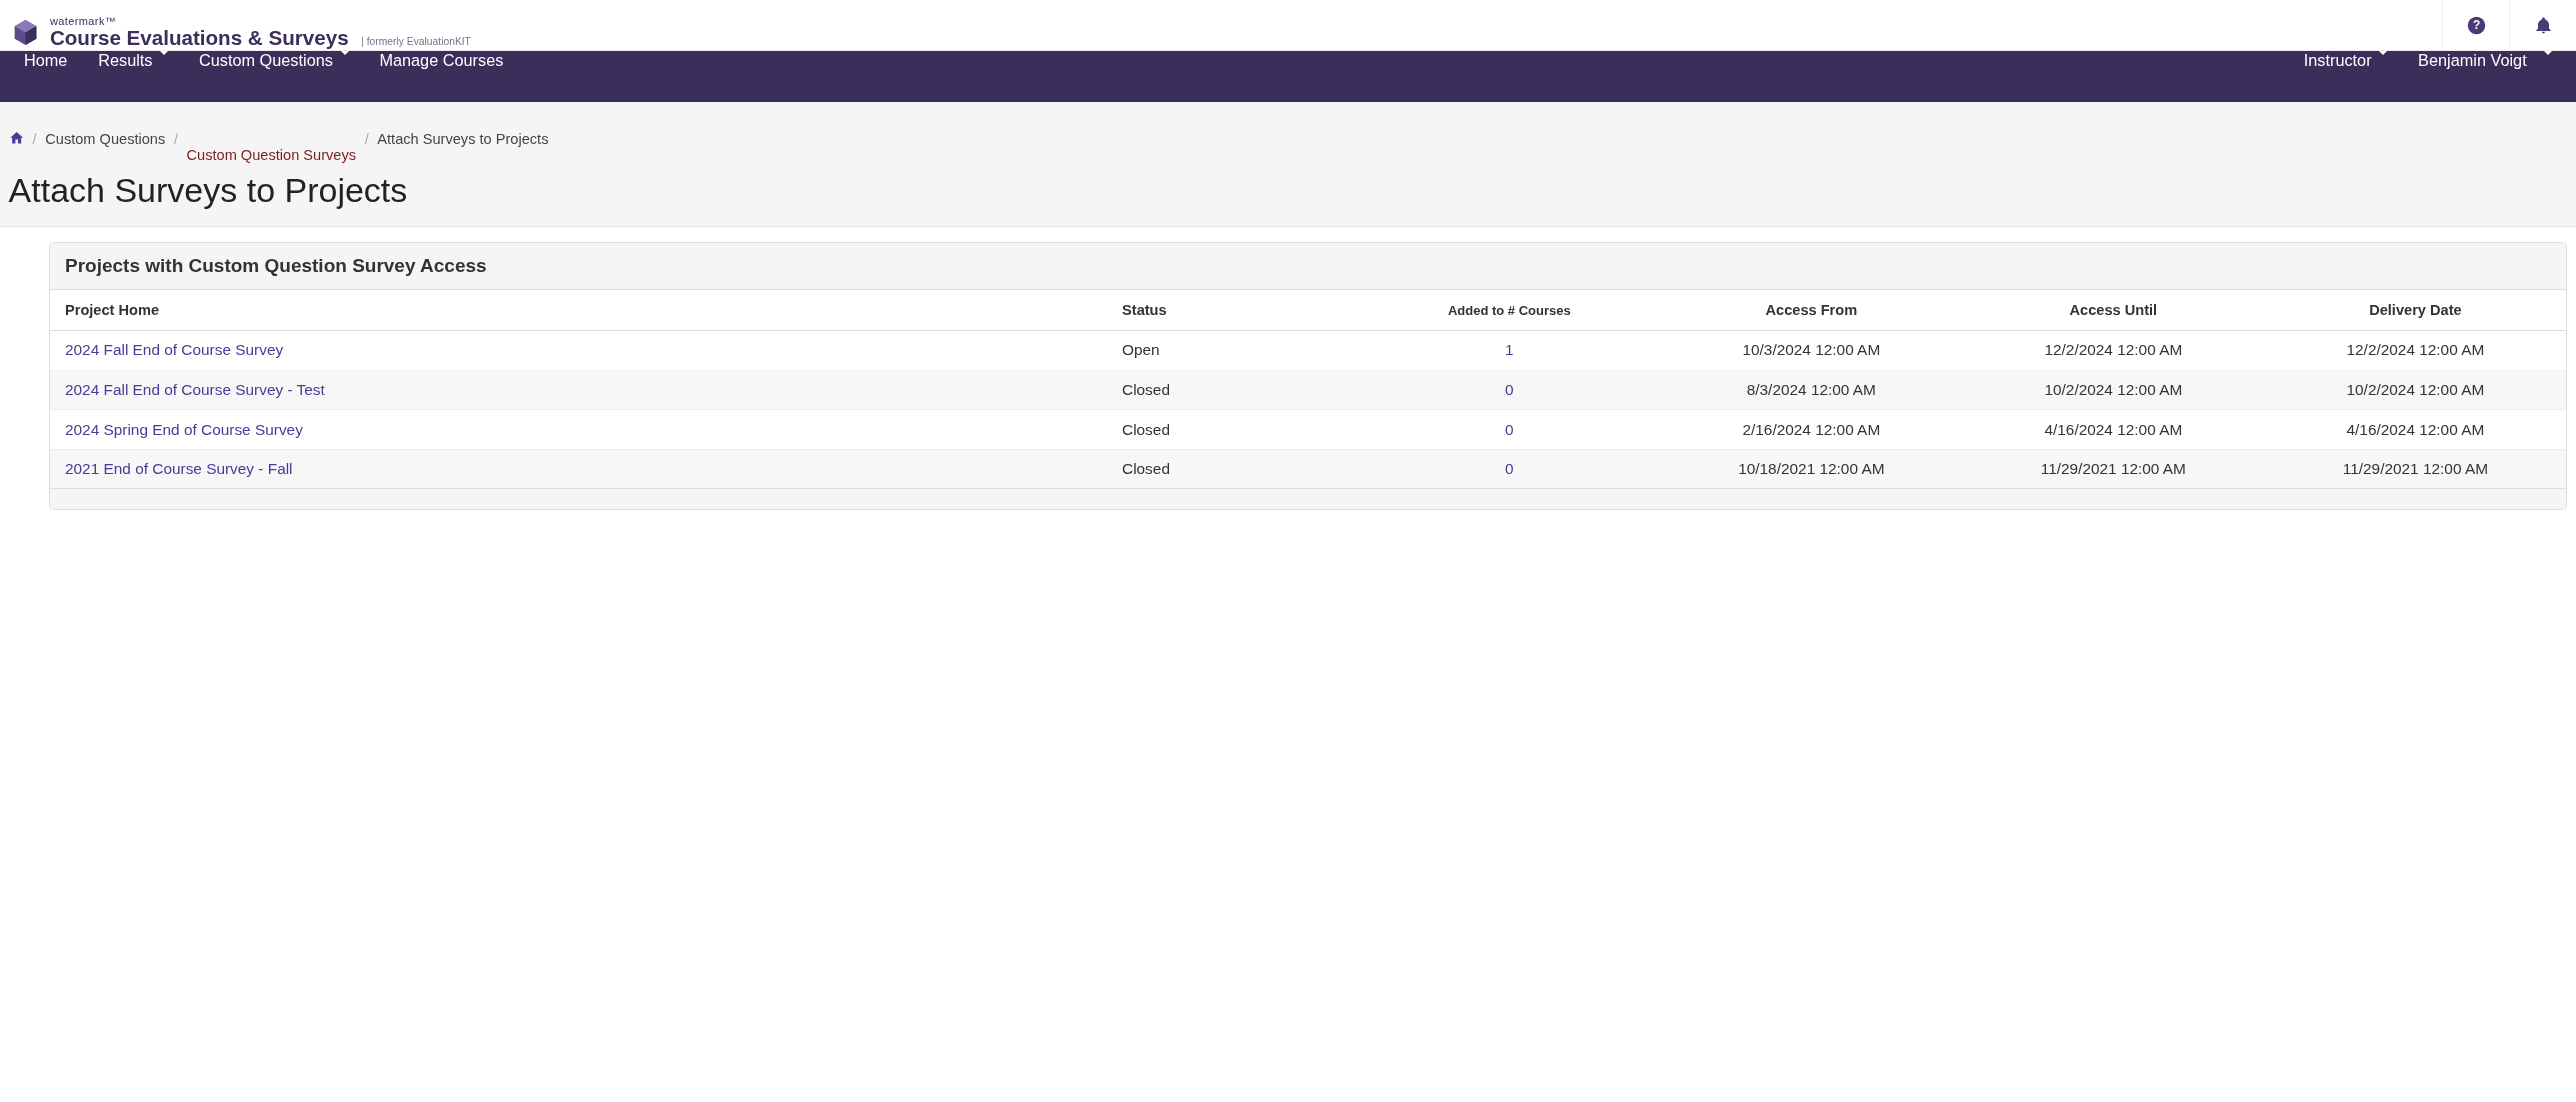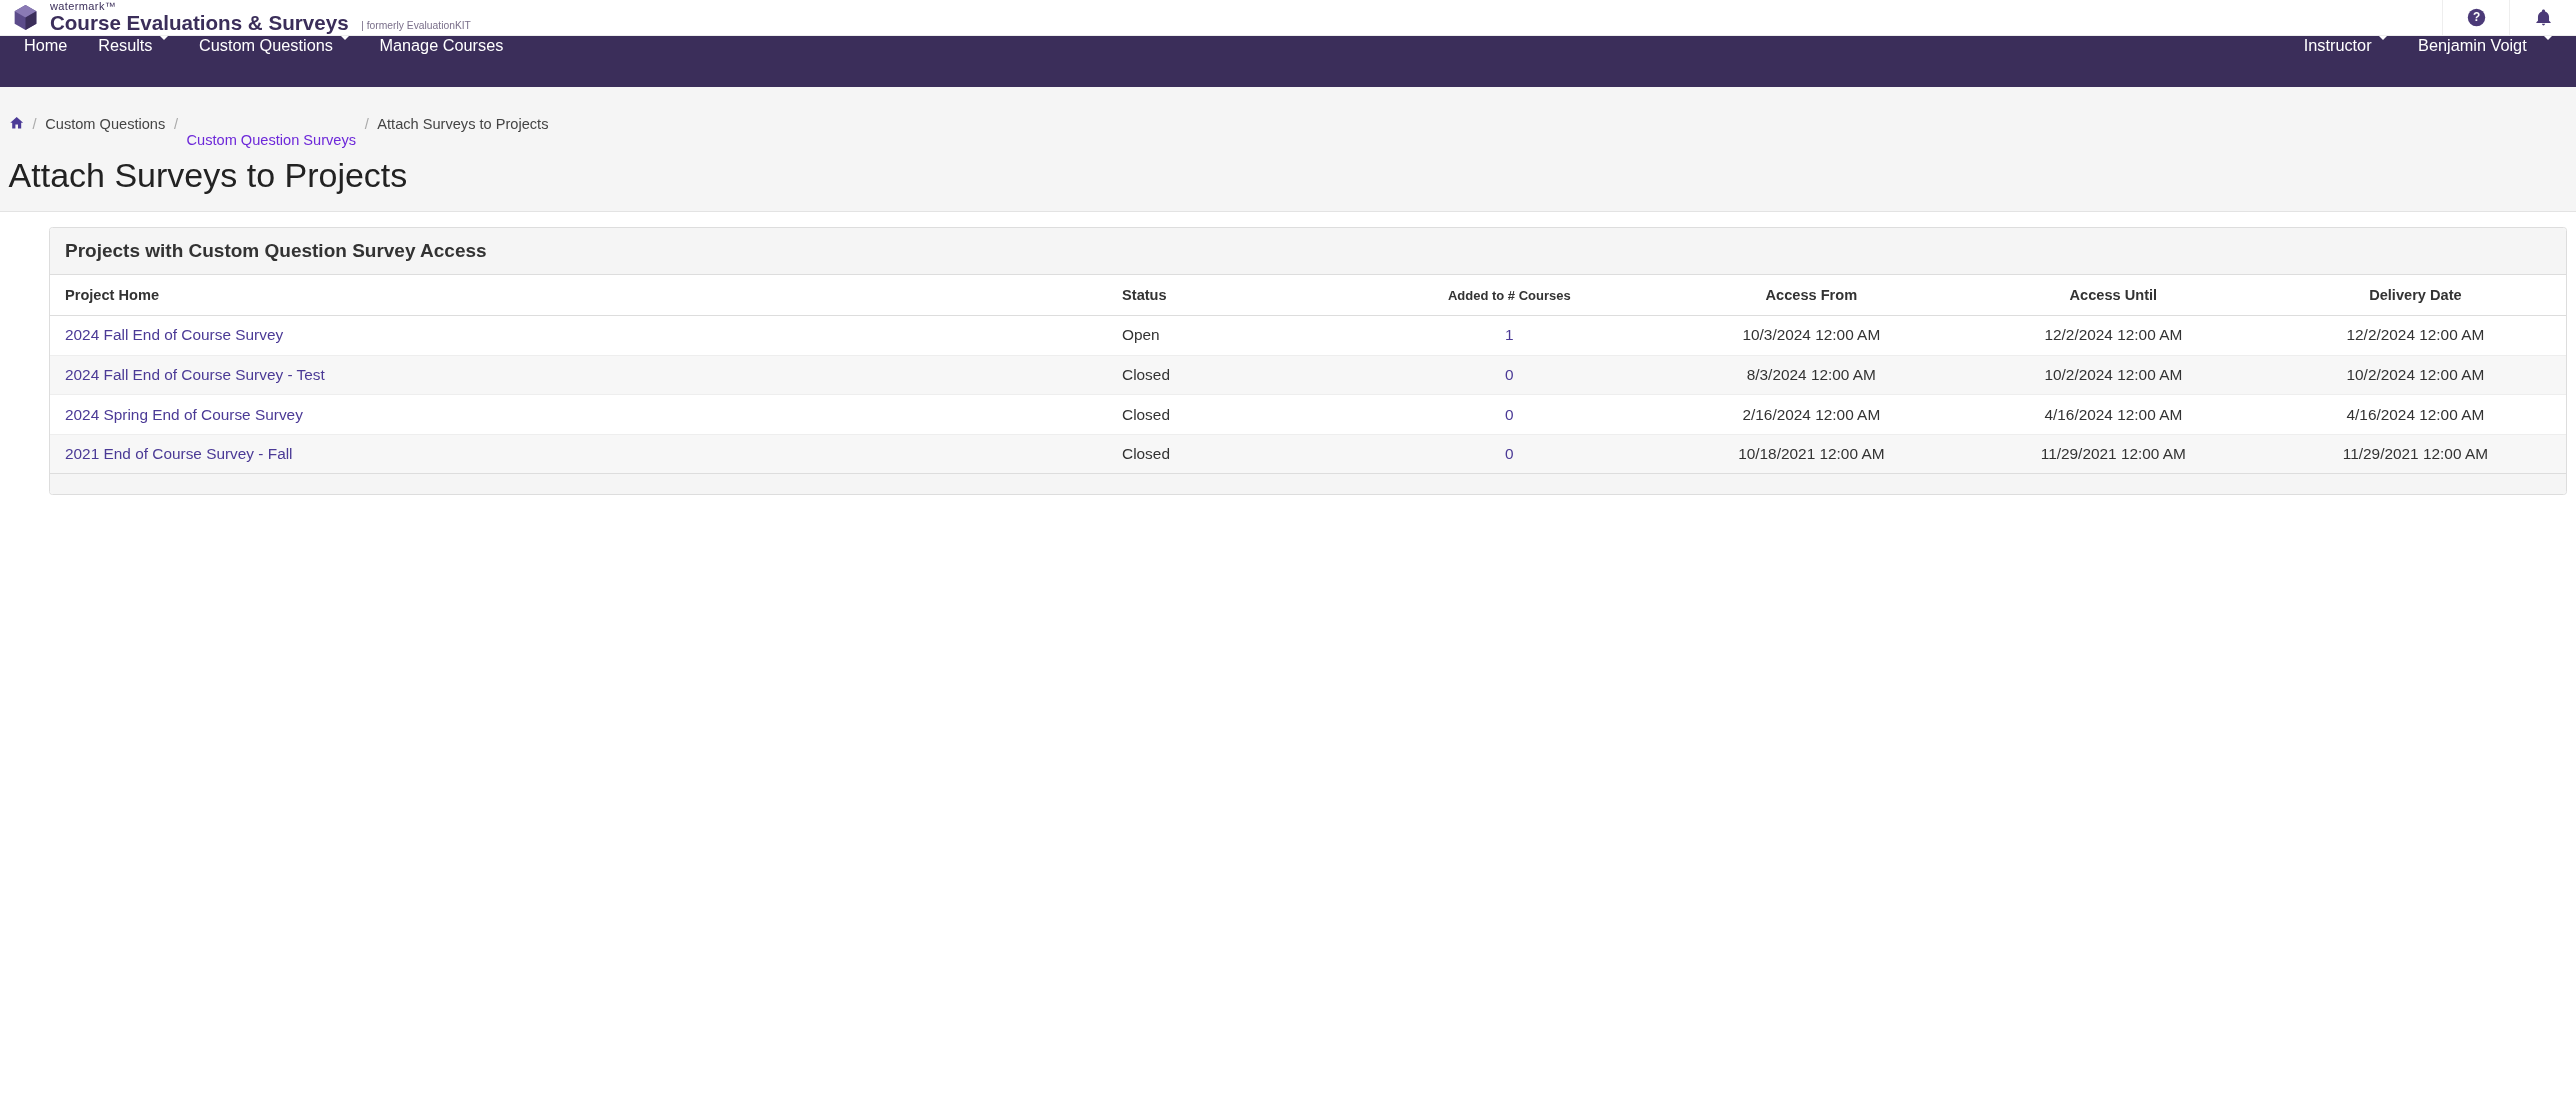--- a/index.html
+++ b/index.html
@@ -4,23 +4,23 @@
   <style>
     * { box-sizing: border-box; margin: 0; padding: 0; }
     body {
       font-family: "Helvetica Neue", Helvetica, Arial, sans-serif;
       font-size: 13.7px;
       color: #333;
       background: #fff;
     }
     .top-header {
       display: flex;
-      align-items: flex-start;
+      align-items: flex-end;
       justify-content: space-between;
-      height: 36px;
+      height: 51px;
       padding: 0 0 0 10.3px;
       border-bottom: 0.9px solid #eee;
     }
     .brand-area {
       display: flex;
       align-items: center;
       gap: 8.6px;
     }
     .brand-logo {
       width: 31px;
@@ -102,21 +102,21 @@
     }
     .breadcrumb {
       display: flex;
       align-items: center;
       gap: 8.6px;
       font-size: 14.6px;
       color: #444;
       flex-wrap: wrap;
     }
     .breadcrumb-sep { color: #aaa; }
-    .breadcrumb-link { color: #6d28d9; cursor: pointer; margin-top: 31px; }
+    .breadcrumb-link { color: #7f1d1d; cursor: pointer; margin-top: 31px; }
     .page-title {
       font-size: 34px;
       font-weight: 400;
       color: #222;
       padding: 8.6px 8.6px 15.4px 8.6px;
       background: #f5f5f5;
       border-bottom: 0.9px solid #e3e3e3;
     }
     .content-wrap {
       padding: 15.4px 8.6px;

